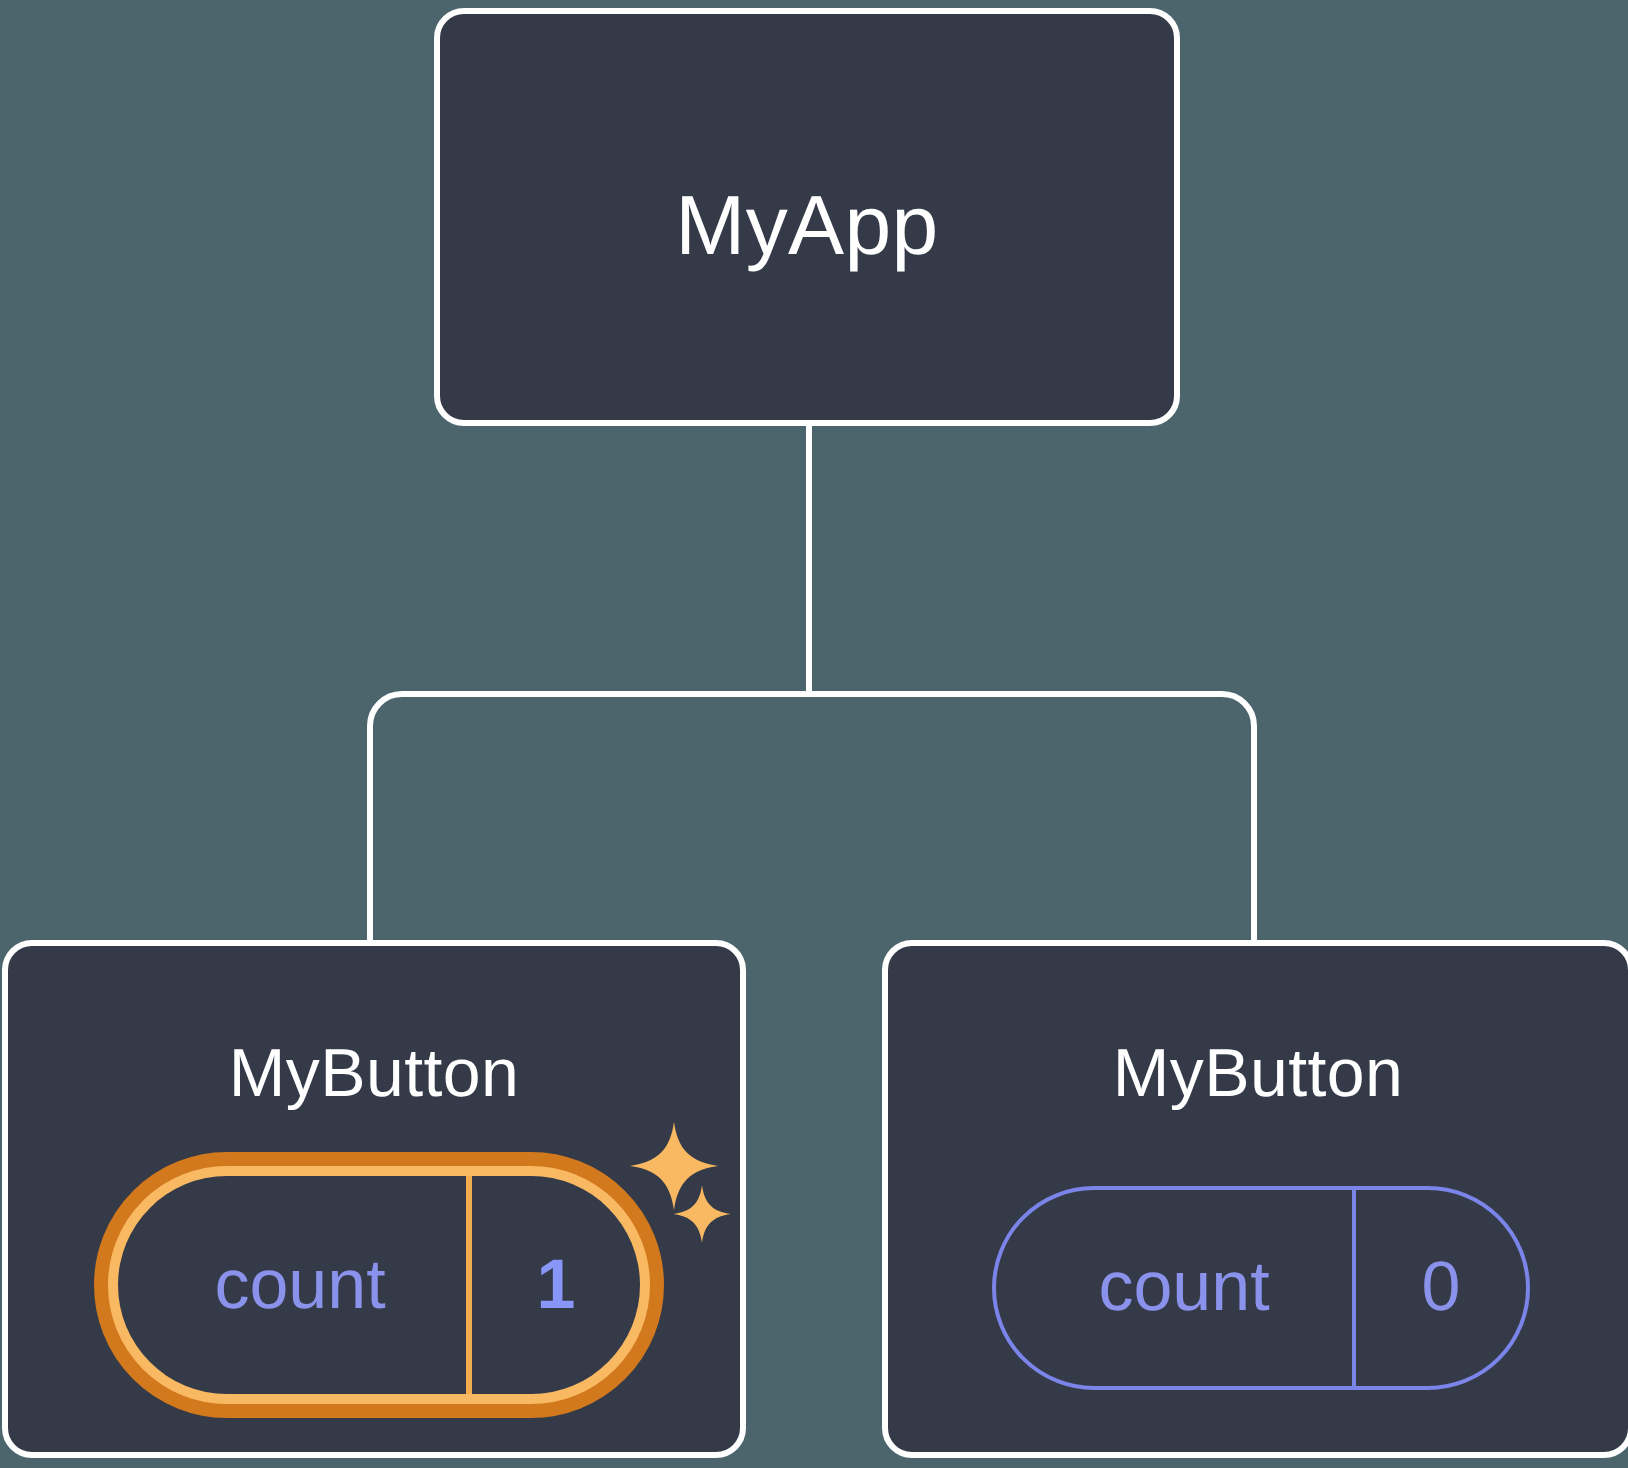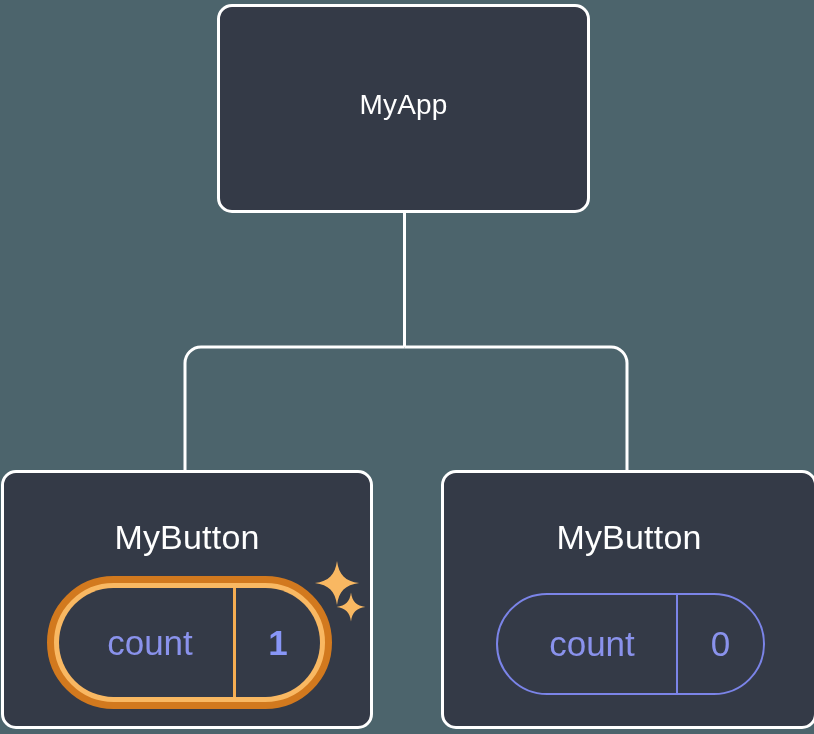--- a/index.html
+++ b/index.html
@@ -62,21 +62,21 @@
     left: 0;
     right: 0;
     text-align: center;
     color: #ffffff;
     font-weight: 400;
     letter-spacing: 0.2px;
     white-space: nowrap;
   }
   .node-root .node-title {
     top: 82px;
-    font-size: 28px;
+    font-size: 42px;
   }
   .node-child-left .node-title {
     top: 45px;
     font-size: 34px;
   }
   .node-child-right .node-title {
     top: 45px;
     font-size: 34px;
   }
 

